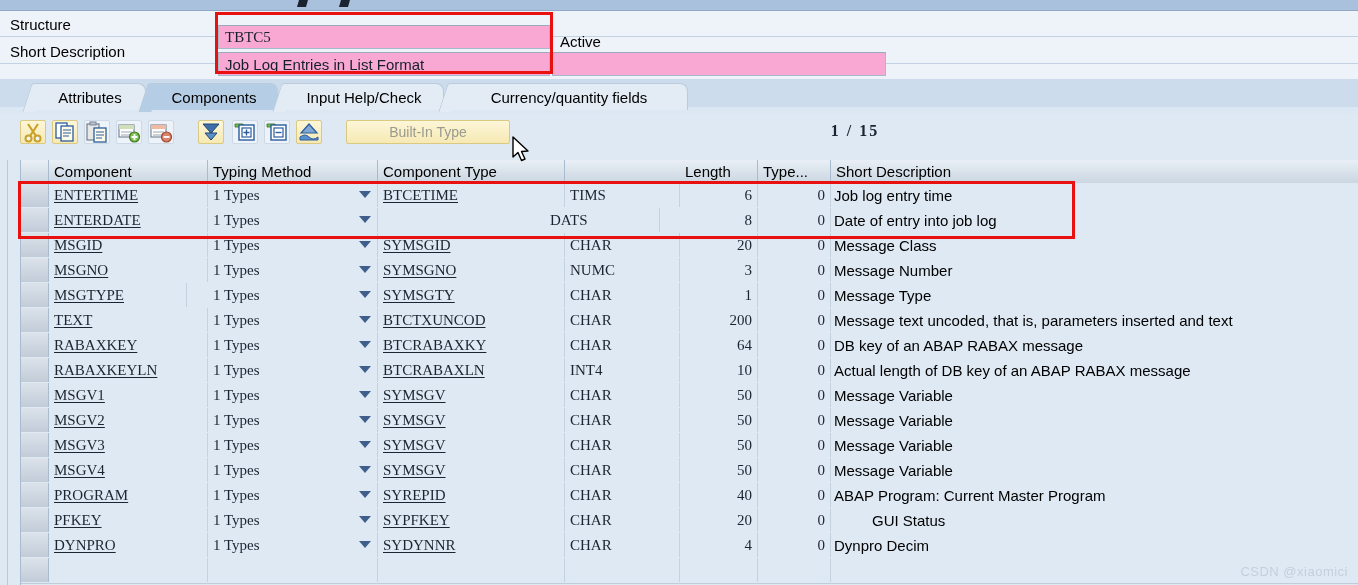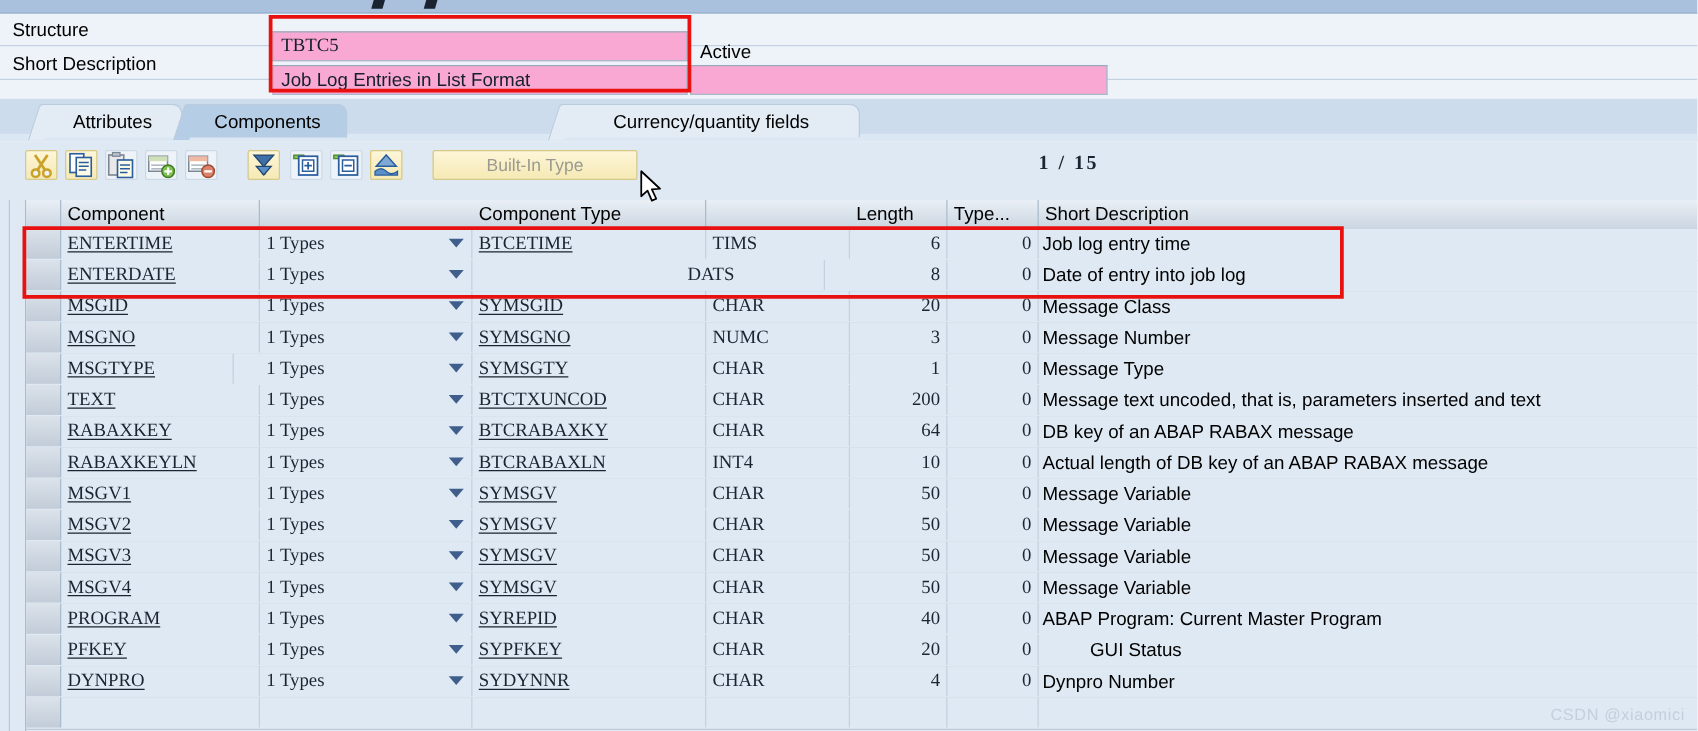--- a/index.html
+++ b/index.html
@@ -219,20 +219,24 @@
   <div class="tabbar">
     <div class="tabstrip"></div>
     <div class="tab" style="left:34px;width:112px;">
       <span class="skew"></span>
       <span>Attributes</span>
     </div>
     <div class="tab active" style="left:150px;width:128px;">
       <span class="skew"></span>
       <span>Components</span>
     </div>
+    <div class="tab" style="left:284px;width:160px;">
+      <span class="skew"></span>
+      <span>Input Help/Check</span>
+    </div>
     <div class="tab" style="left:450px;width:238px;">
       <span class="skew"></span>
       <span>Currency/quantity fields</span>
     </div>
   </div>
 
   <div class="toolbar">
 
     <div class="tbbtn" style="left:20px;">
       <svg width="24" height="22" viewBox="0 0 24 22">
@@ -323,20 +327,21 @@
   </svg>
 
   <div class="grid">
     <div class="gutter">
         <i></i>
       </div>
 
     <div class="hdrrow" style="width:1337px;">
       <div class="hcell sel" style="left:0;width:28px;"></div>
       <div class="hcell" style="left:28px;width:159px;">Component</div>
+      <div class="hcell" style="left:187px;width:170px;">Typing Method</div>
       <div class="hcell" style="left:357px;width:187px;">Component Type</div>
       <div class="hcell" style="left:516px;width:115px;margin-top:45px;">Data Type</div>
       <div class="hcell" style="left:659px;width:78px;">Length</div>
       <div class="hcell" style="left:737px;width:73px;">Type...</div>
       <div class="hcell" style="left:810px;width:527px;border-right:none;">Short Description</div>
     </div>
 
     <div id="rows-host">
         <div class="row" style="top: 23px; width: 1337px;">
           <div class="rowsel"></div>
@@ -700,21 +705,21 @@
           <div class="cell" style="left: 544px; width: 115px;">
             <span>CHAR</span>
           </div>
           <div class="cell num" style="left: 659px; width: 78px;">
             <span>4</span>
           </div>
           <div class="cell num" style="left: 737px; width: 73px;">
             <span>0</span>
           </div>
           <div class="cell desc" style="left: 810px; width: 527px;">
-            <span>Dynpro Number</span>
+            <span>Dynpro Decim</span>
           </div>
         </div>
         <div class="row" style="top: 398px; width: 1337px;">
           <div class="rowsel"></div>
           <div class="cell" style="left: 28px; width: 159px;">
             <span class="lnk"></span>
           </div>
           <div class="cell" style="left: 187px; width: 170px;">
             <span></span>
           </div>

